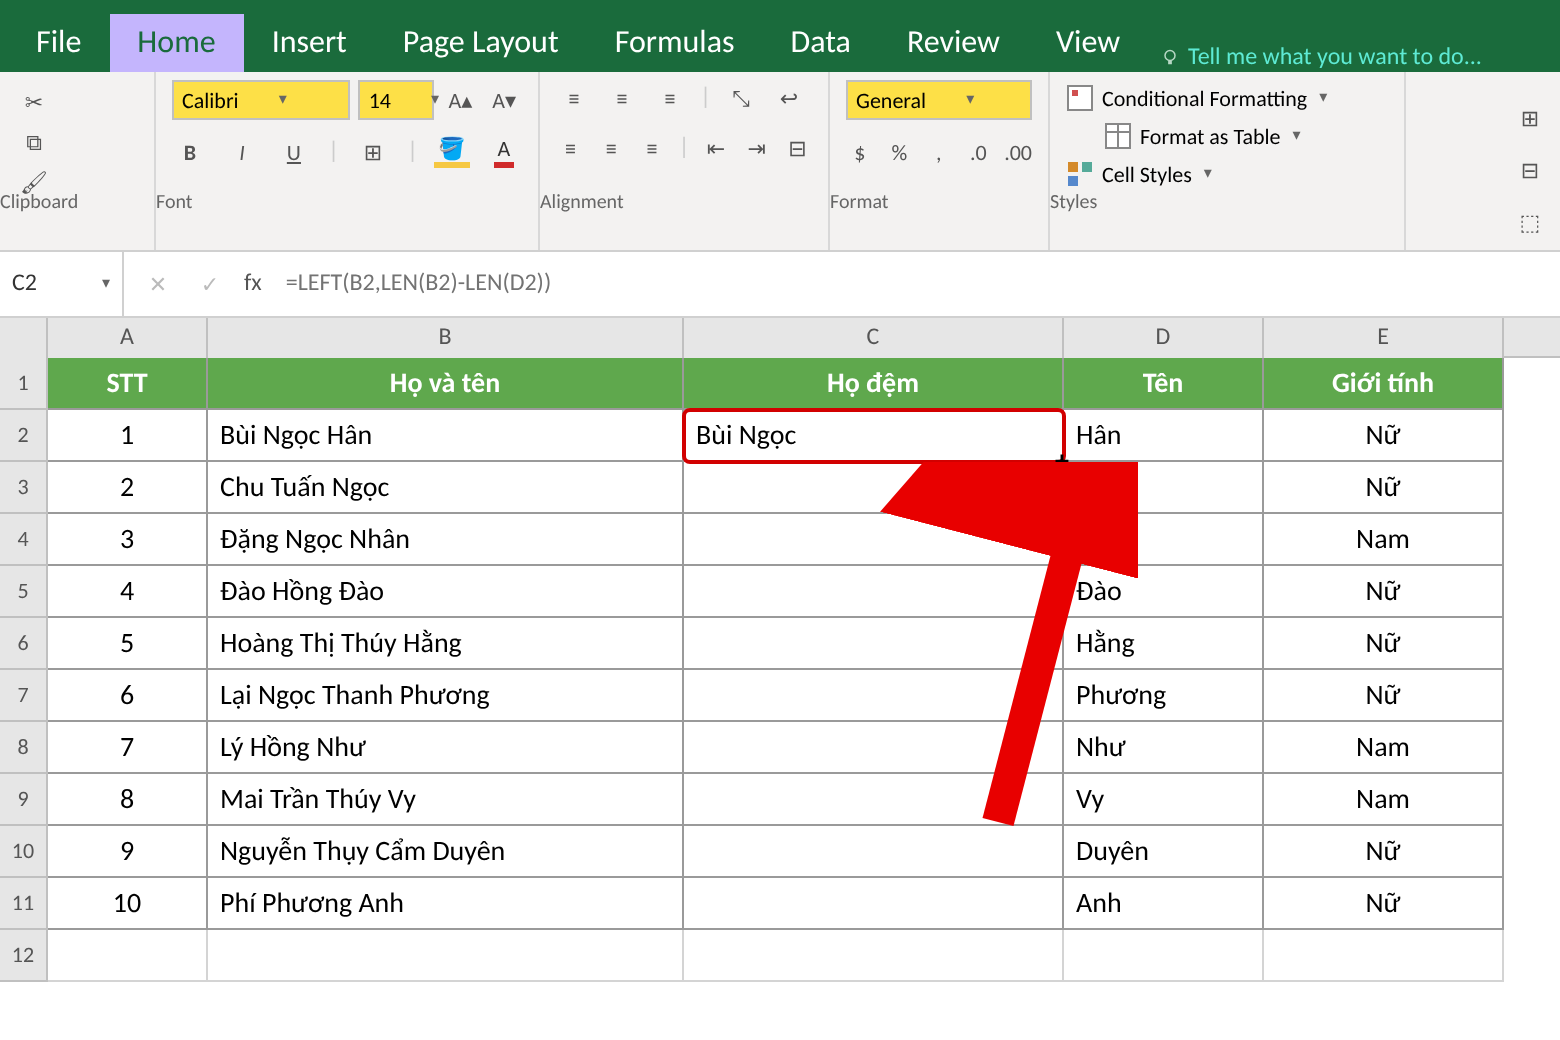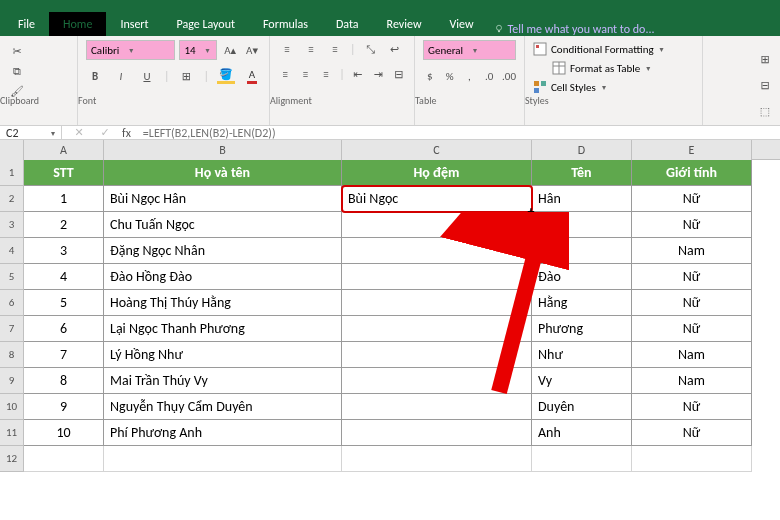--- a/index.html
+++ b/index.html
@@ -1,39 +1,39 @@
 <!DOCTYPE html>
 <html><head>
 <meta charset="utf-8">
 <style>
   * { box-sizing: border-box; margin: 0; padding: 0; font-family: "Segoe UI", Calibri, sans-serif; }
   body { width: 780px; height: 520px; background: #fff; overflow: hidden; font-size: 12px; position: relative; }
 
   .titlebar { background: #1a6b3c; height: 8px; }
 
   .tabs { background: #1a6b3c; display: flex; align-items: flex-end; height: 28px; padding-left: 4px; }
-  .tab { padding: 5px 14px 5px; color: #fff; font-size: 12px; cursor: pointer; }
-  .tab.active { background: #000000; color: #1a6b3c; }
-  .tell-me { color: #c4b5fd; margin-left: 6px; font-size: 12px; display: flex; align-items: center; gap: 4px; }
+  .tab { padding: 5px 14px 5px; color: #fff; font-size: 16px; cursor: pointer; }
+  .tab.active { background: #c4b5fd; color: #1a6b3c; }
+  .tell-me { color: #5eead4; margin-left: 6px; font-size: 12px; display: flex; align-items: center; gap: 4px; }
   .tell-me svg { width: 10px; height: 10px; }
 
   .ribbon { background: #f3f2f1; height: 90px; display: flex; border-bottom: 1px solid #d0d0d0; position: relative; }
   .group { border-right: 1px solid #d8d8d8; padding: 4px 8px 14px; display: flex; flex-direction: column; justify-content: space-between; position: relative; }
   .group-label { position: absolute; bottom: 0; left: 0; right: 4px; text-align: left; font-size: 10px; color: #666; padding-bottom: 18px; }
   .group-tools { display: flex; flex-direction: column; gap: 3px; flex: 1; }
   .group-row { display: flex; align-items: center; gap: 4px; }
   .btn-icon { width: 18px; height: 18px; display: inline-flex; align-items: center; justify-content: center; color: #555; font-size: 11px; cursor: pointer; }
   .btn-lg { display:flex; flex-direction:column; align-items:center; gap:3px; padding: 2px 4px; cursor: pointer; }
   .btn-lg-label { font-size: 11px; color: #444; }
-  .dropdown { display: inline-flex; align-items:center; height:20px; border: 1px solid #c0c0c0; background: #f9a8d4; padding: 0 4px; font-size: 11px; cursor: pointer; gap: 8px; }
+  .dropdown { display: inline-flex; align-items:center; height:20px; border: 1px solid #c0c0c0; background: #fde047; padding: 0 4px; font-size: 11px; cursor: pointer; gap: 18px; }
   .dd-arrow { font-size: 8px; color: #666; margin-left: 2px; }
   .ribbon-right-icons { position: absolute; right: 6px; top: 14px; display: flex; flex-direction: column; gap: 8px; }
   .ribbon-right-icons .btn-icon { color: #555; }
 
-  .namebox-row { display: flex; align-items: center; height: 14px; border-bottom: 1px solid #d0d0d0; }
+  .namebox-row { display: flex; align-items: center; height: 33px; border-bottom: 1px solid #d0d0d0; }
   .namebox { width: 62px; border-right: 1px solid #d0d0d0; padding: 0 6px; font-size: 12px; color: #333; display:flex; align-items:center; height: 100%; }
   .fx-controls { display: flex; align-items: center; gap: 8px; padding: 0 8px; color: #999; }
   .fx-controls .fx { color: #555; }
   .formula { flex: 1; padding-left: 4px; font-size: 12px; color: #737373; }
 
   .sheet { position: relative; }
   .col-headers { display: flex; height: 20px; background: #e6e6e6; border-bottom: 1px solid #c0c0c0; }
   .row-headers { position: absolute; left: 0; top: 20px; width: 24px; }
   .corner { width: 24px; height: 20px; background: #e6e6e6; border-right: 1px solid #c0c0c0; }
   .colh { border-right: 1px solid #c0c0c0; height: 20px; display:flex; align-items:center; justify-content:center; font-size: 12px; color: #555; background: #e6e6e6; }
@@ -152,21 +152,21 @@
           </div>
       </div>
       <div class="group-row" style="gap:6px; padding-top:4px;">
         <span class="btn-icon">$</span>
         <span class="btn-icon">%</span>
         <span class="btn-icon">,</span>
         <span class="btn-icon">.0</span>
         <span class="btn-icon">.00</span>
       </div>
     </div>
-    <div class="group-label">Table</div>
+    <div class="group-label">Format</div>
   </div>
 
   <div class="group" style="width:178px">
     <div class="group-tools" style="gap:5px; padding-top:2px;">
       <div class="group-row" style="gap:4px; font-size:11px; cursor:pointer;">
         <svg width="14" height="14">
             <rect x="1" y="1" width="12" height="12" fill="#fff" stroke="#888"></rect>
             <rect x="3" y="3" width="3" height="3" fill="#d05050"></rect>
           </svg>
         <span>Conditional Formatting</span>

